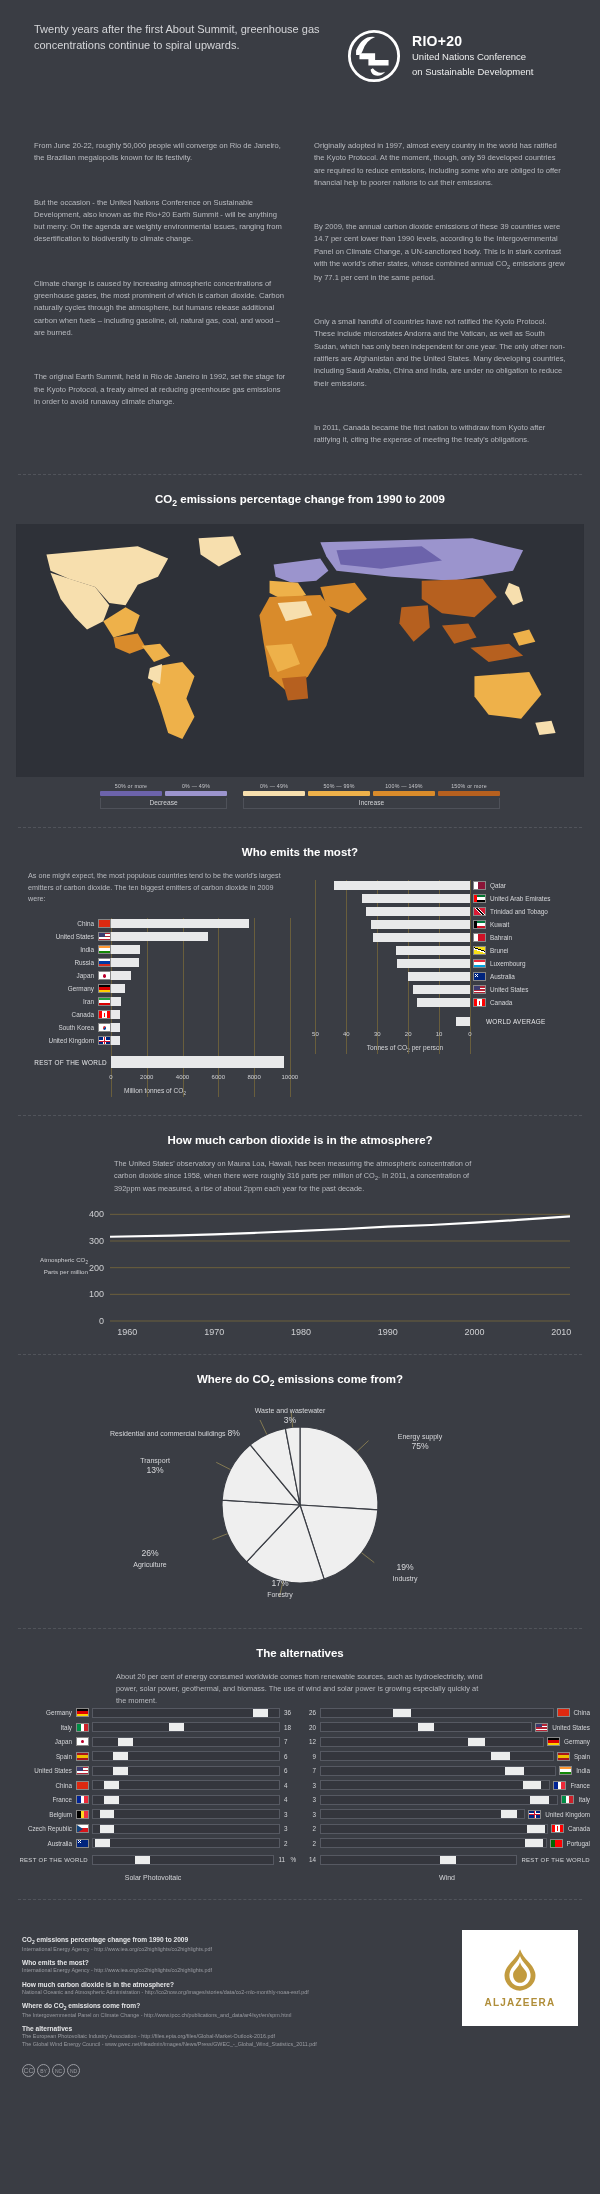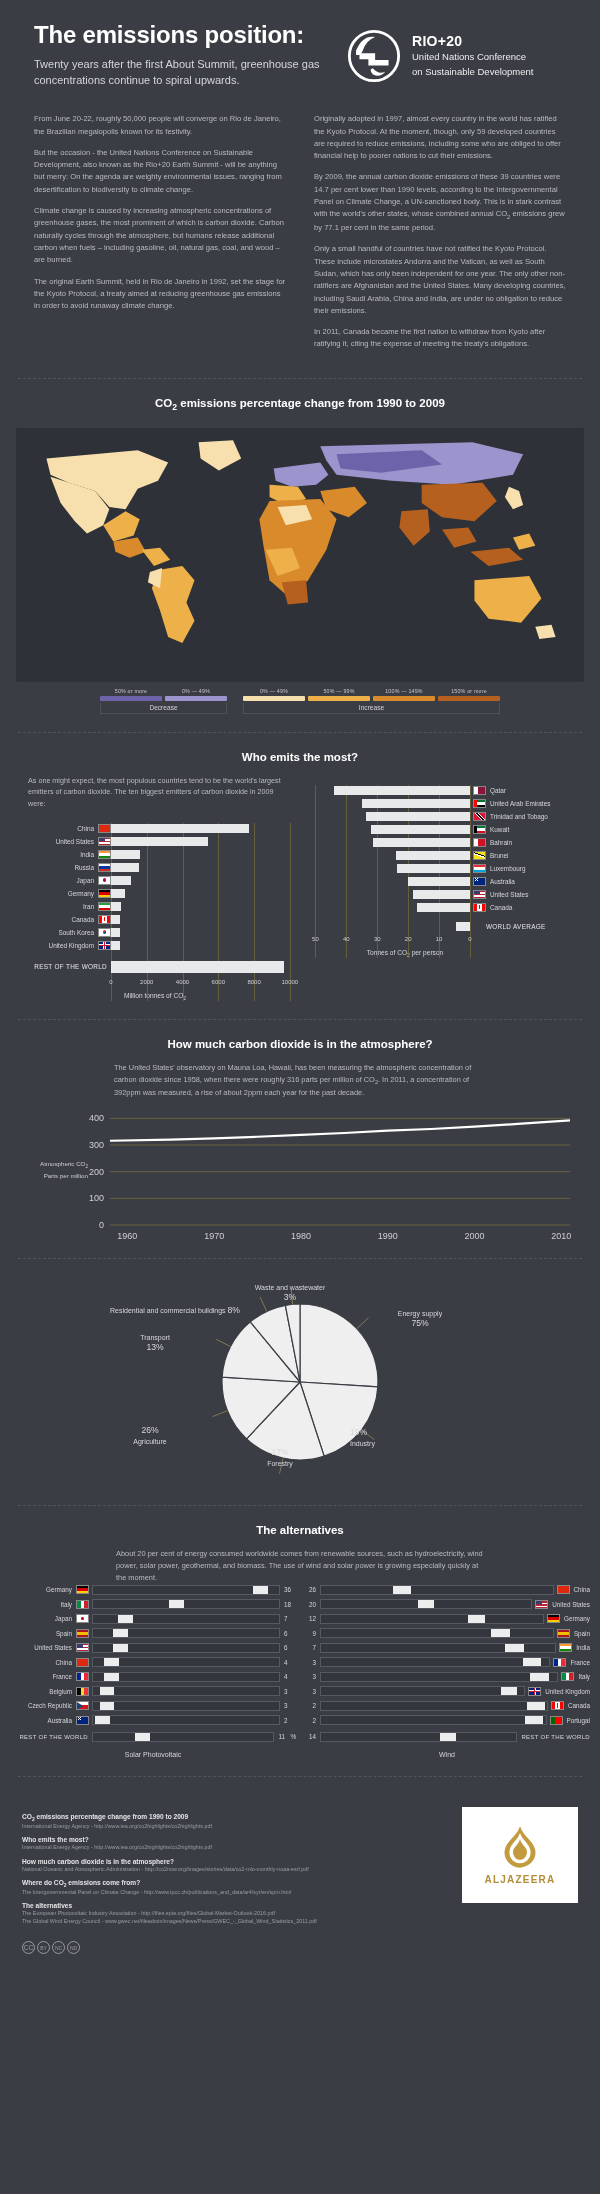--- a/index.html
+++ b/index.html
@@ -22,21 +22,21 @@
   .subtitle { font-size: 11px; color: #d5d6d9; line-height: 1.45; }
   .header-right { display: flex; align-items: flex-start; padding-top: 6px; margin-left: 22px; }
   .rio-logo { width: 56px; height: 56px; flex: 0 0 56px; }
   .rio-text { margin-left: 10px; padding-top: 5px; }
   .rio-title { font-size: 14px; font-weight: bold; color: #fff; letter-spacing: 0.3px; }
   .rio-sub { font-size: 9.5px; color: #eceded; line-height: 1.35; margin-top: 2px; }
 
   
   .cols { display: flex; padding: 20px 34px 0 34px; gap: 28px; }
   .col { width: 255px; }
-  .col p { font-size: 7.6px; line-height: 1.62; color: #b9bbc0; margin-bottom: 9px; }
+  .col p { font-size: 7.6px; line-height: 1.62; color: #b9bbc0; margin-bottom: 9px; margin-top: 32px; }
   sub { font-size: 0.75em; }
 
   hr.divider {
     border: 0; border-top: 1px dashed #51545b;
     margin: 18px 18px; height: 0;
   }
 
   
   .section { padding: 0 18px; }
   .section-title {
@@ -142,21 +142,20 @@
     color: #9a9ca2; font-size: 7px; display: flex; align-items: center; justify-content: center;
   }
 </style>
 </head>
 <body>
 
 <div class="page">
 
   <div class="header">
     <div class="header-left">
-      <div class="title">The emissions position:</div>
       <div class="subtitle">Twenty years after the first About Summit, greenhouse gas concentrations continue to spiral upwards.</div>
     </div>
     <div class="header-right">
       <svg class="rio-logo" viewBox="0 0 100 100">
         <circle cx="50" cy="50" r="44" fill="none" stroke="#ffffff" stroke-width="5"></circle>
         <path d="M18 40 Q30 12 52 16 Q36 22 30 40 Q26 50 18 48 Z" fill="#ffffff"></path>
         <path d="M24 45 L52 45 L52 57 L76 57 L76 67 L40 67 L40 56 L24 56 Z" fill="#ffffff"></path>
         <path d="M48 72 Q58 84 70 78 Q62 88 50 84 Q44 80 44 74 Z" fill="#ffffff"></path>
       </svg>
       <div class="rio-text">
@@ -558,20 +557,23 @@
         <text x="280.9433962264151" y="134" fill="#cfd0d3" font-size="9" text-anchor="middle" font-family="Liberation Sans,sans-serif">1980</text>
         <text x="367.73584905660374" y="134" fill="#cfd0d3" font-size="9" text-anchor="middle" font-family="Liberation Sans,sans-serif">1990</text>
         <text x="454.52830188679246" y="134" fill="#cfd0d3" font-size="9" text-anchor="middle" font-family="Liberation Sans,sans-serif">2000</text>
         <text x="541.3207547169811" y="134" fill="#cfd0d3" font-size="9" text-anchor="middle" font-family="Liberation Sans,sans-serif">2010</text>
         <polyline points="90,35.733333333333334 150.75471698113208,34.66666666666667 194.1509433962264,33.33333333333333 237.54716981132074,31.733333333333334 280.9433962264151,29.86666666666666 324.33962264150944,28 367.73584905660374,25.599999999999994 411.1320754716981,24 454.52830188679246,21.599999999999994 497.9245283018868,18.933333333333337 550,15.466666666666669" fill="none" stroke="#ffffff" stroke-width="2.2"></polyline>
       </svg>
   </div>
 
   <hr class="divider">
 
+  <div class="section-title">
+    <span>Where do CO<sub>2</sub> emissions come from?</span>
+  </div>
   <div class="pie-wrap">
     <svg id="pie-svg" viewBox="0 0 600 210" style="width:600px;height:210px;display:block">
         <path d="M300,105 L300,27 A78,78 0 0,1 377.8460848174052,109.89766052328645 Z" fill="#efefef" stroke="#3a3d44" stroke-width="1.2"></path>
         <line x1="356.8595529388701" y1="51.60532573756229" x2="368.5230509776127" y2="40.65257204270327" stroke="#8a7f52" stroke-width="0.9"></line>
         <path d="M300,105 L377.8460848174052,109.89766052328645 A78,78 0 0,1 324.10332556124587,179.18240827102198 Z" fill="#efefef" stroke="#3a3d44" stroke-width="1.2"></path>
         <line x1="361.63209096530386" y1="152.80675018493218" x2="374.2745711633149" y2="162.6132630433798" stroke="#8a7f52" stroke-width="0.9"></line>
         <path d="M300,105 L324.10332556124587,179.18240827102198 A78,78 0 0,1 246.60532573756228,161.85955293887008 Z" fill="#efefef" stroke="#3a3d44" stroke-width="1.2"></path>
         <line x1="282.98482717106964" y1="181.1215074312223" x2="279.49453530872495" y2="196.73617562224223" stroke="#8a7f52" stroke-width="0.9"></line>
         <path d="M300,105 L246.60532573756228,161.85955293887008 A78,78 0 0,1 222.1539151825948,100.10233947671355 Z" fill="#efefef" stroke="#3a3d44" stroke-width="1.2"></path>
         <line x1="227.47743410071638" y1="133.71371510940486" x2="212.60101032650437" y2="139.6037079523597" stroke="#8a7f52" stroke-width="0.9"></line>
@@ -591,25 +593,25 @@
       <span class="pct">8%</span>
     </div>
     <div class="pie-label" style="left:100px;top:56px;width:110px;text-align:center;">
       <span>Transport</span><br>
       <span class="pct">13%</span>
     </div>
     <div class="pie-label" style="left:95px;top:148px;width:110px;text-align:center;">
       <span class="pct">26%</span><br>
       <span>Agriculture</span>
     </div>
-    <div class="pie-label" style="left:225px;top:170px;width:110px;text-align:center;">
+    <div class="pie-label" style="left:225px;top:178px;width:110px;text-align:center;">
       <span class="pct">17%</span><br>
       <span>Forestry</span>
     </div>
-    <div class="pie-label" style="left:350px;top:150px;width:110px;">
+    <div class="pie-label" style="left:350px;top:162px;width:110px;text-align:center;">
       <span class="pct">19%</span><br>
       <span>Industry</span>
     </div>
     <div class="pie-label" style="left:355px;top:32px;width:130px;text-align:center;">
       <span>Energy supply</span><br>
       <span class="pct">75%</span>
     </div>
   </div>
 
   <hr class="divider">

